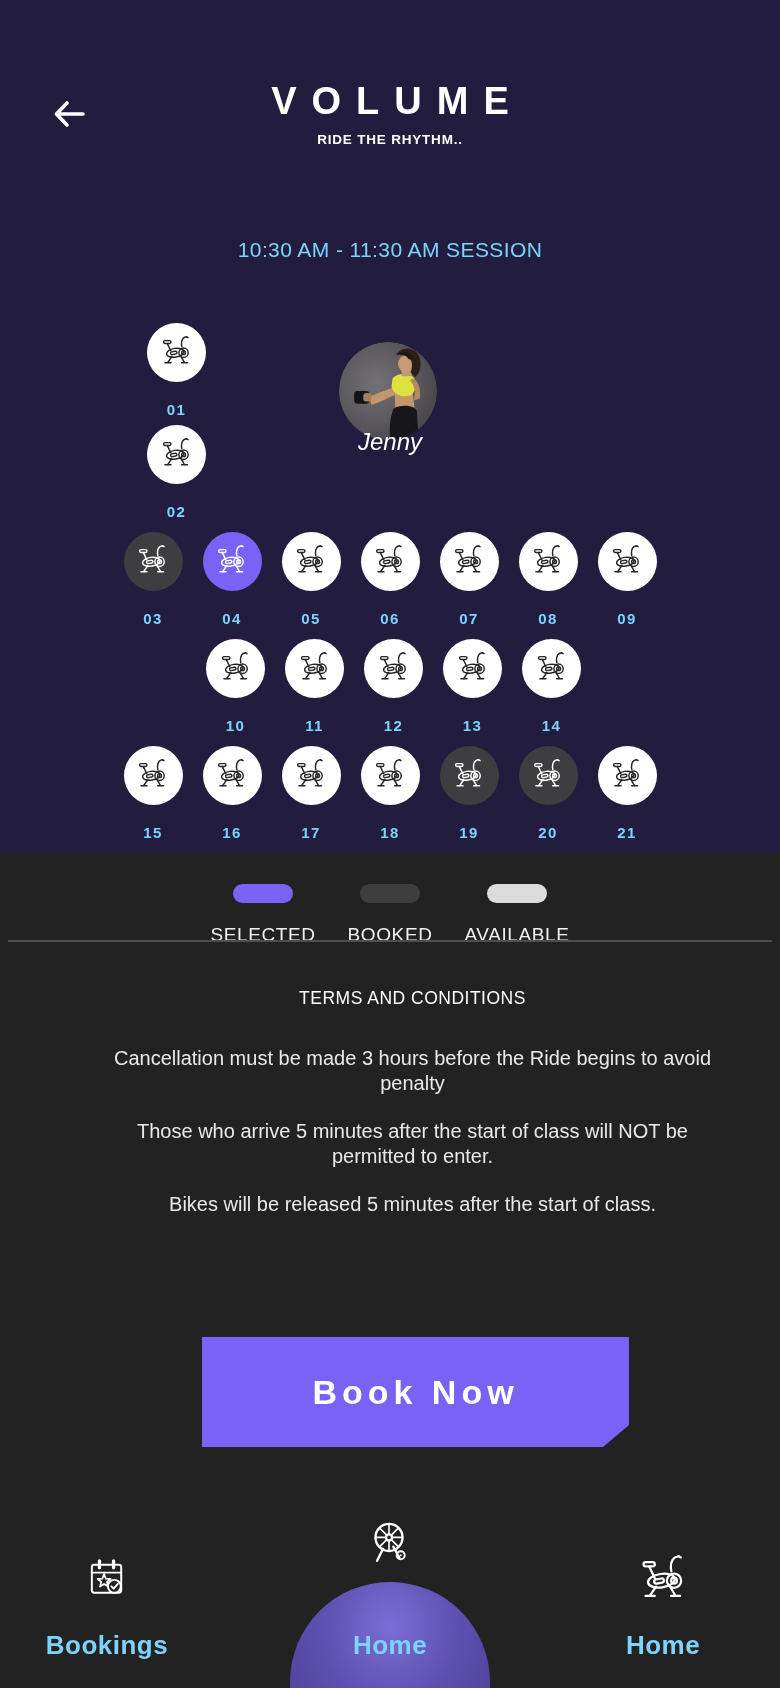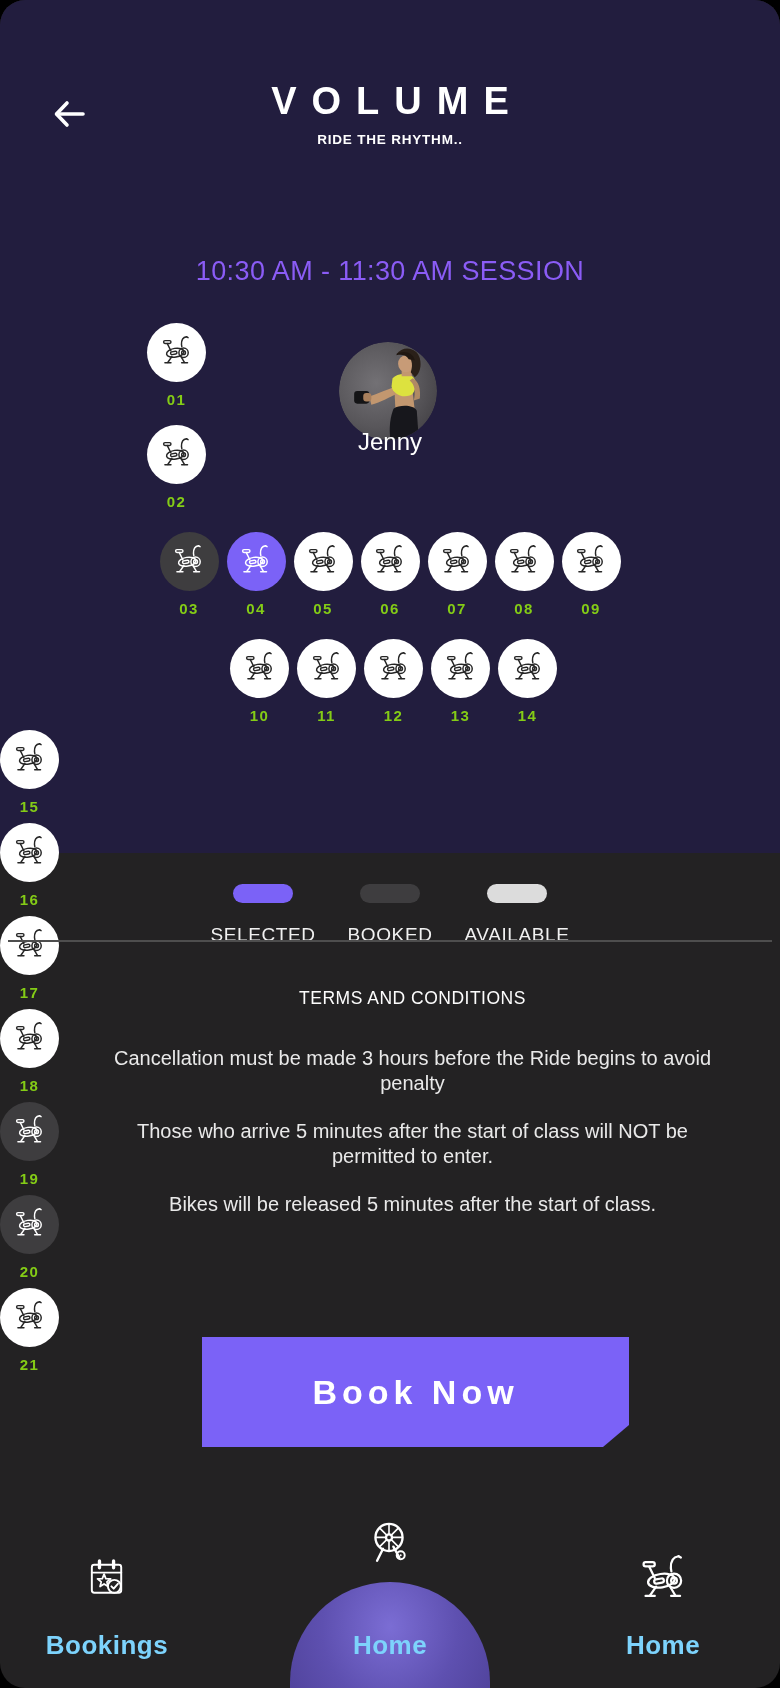--- a/index.html
+++ b/index.html
@@ -4,45 +4,45 @@
 <style>
   :root{
     --navy:#221d3e; --dark:#232223; --accent:#7b62f7; --booked:#3e3d3f;
     --available:#dcdcdc; --divider:#4e4e4e; --dome-top:#7b6dd4; --dome-bottom:#4a3d92;
   }
   *{margin:0;padding:0;box-sizing:border-box;}
   html,body{background:#000;}
   #screen{
     position:relative;width:780px;height:1688px;overflow:hidden;
     background:var(--dark);
-    font-family:"Liberation Sans", sans-serif;color:#fff;border-radius:25px;
+    font-family:"Liberation Sans", sans-serif;color:#fff;
   }
   
   .top-panel{position:absolute;left:0;top:0;width:780px;height:853px;background:var(--navy);}
   .back-btn{position:absolute;left:46px;top:92px;width:46px;height:46px;display:flex;align-items:center;justify-content:center;cursor:pointer;background:none;border:none;color:#fff;}
   .brand{position:absolute;left:0;top:80px;width:100%;text-align:center;}
   .brand-title{font-size:38px;font-weight:600;letter-spacing:15px;text-indent:15px;color:#fff;}
   .brand-sub{margin-top:9px;font-size:13.5px;font-weight:700;letter-spacing:0.8px;color:#fff;}
-  .session-title{position:absolute;left:0;top:256px;width:100%;text-align:center;font-size:27px;font-weight:400;letter-spacing:0.4px;color:#8b5cf6;}
+  .session-title{position:absolute;left:0;top:238px;width:100%;text-align:center;font-size:21px;font-weight:400;letter-spacing:0.4px;color:#7dd3fc;}
 
   
   .bike-seat{width:59px;text-align:center;cursor:pointer;}
   .seat-circle{width:59px;height:59px;border-radius:50%;background:#fff;color:#262626;display:flex;align-items:center;justify-content:center;}
   .bike-seat.booked .seat-circle{background:var(--booked);color:#fff;}
   .bike-seat.selected .seat-circle{background:var(--accent);color:#fff;}
-  .seat-num{margin-top:9px;font-size:15px;font-weight:700;letter-spacing:1.3px;color:#84cc16;}
+  .seat-num{margin-top:19px;font-size:15px;font-weight:700;letter-spacing:1.3px;color:#7dd3fc;}
   .bike-seat.left-0{position:absolute;left:147px;top:323px;}
   .bike-seat.left-1{position:absolute;left:147px;top:425px;}
-  .seat-row{position:absolute;left:0;right:0;display:flex;justify-content:center;gap:8px;}
+  .seat-row{position:absolute;left:0;right:0;display:flex;justify-content:center;gap:20px;}
   .seat-row.row-0{top:532px;}
   .seat-row.row-1{top:639px;padding-left:7px;}
-  .seat-row.row-2{top:730px;flex-direction:column;}
+  .seat-row.row-2{top:746px;}
 
   .instructor-avatar{position:absolute;left:339px;top:342px;width:98px;height:98px;border-radius:50%;overflow:hidden;}
-  .instructor-name{position:absolute;left:0;top:428px;width:100%;text-align:center;font-size:24px;font-weight:400;color:#fff;}
+  .instructor-name{position:absolute;left:0;top:428px;width:100%;text-align:center;font-size:24px;font-weight:400;color:#fff;font-style:italic;}
 
   
   .legend{position:absolute;left:0;top:884px;width:100%;display:flex;justify-content:center;gap:32px;align-items:center;}
   .legend-item{display:flex;align-items:center;gap:21px;flex-direction:column;}
   .legend-swatch{width:60px;height:19px;border-radius:10px;}
   .legend-swatch.selected{background:var(--accent);}
   .legend-swatch.booked{background:var(--booked);}
   .legend-swatch.available{background:var(--available);}
   .legend-label{font-size:19px;letter-spacing:0.6px;color:#f1f1f1;}
 

